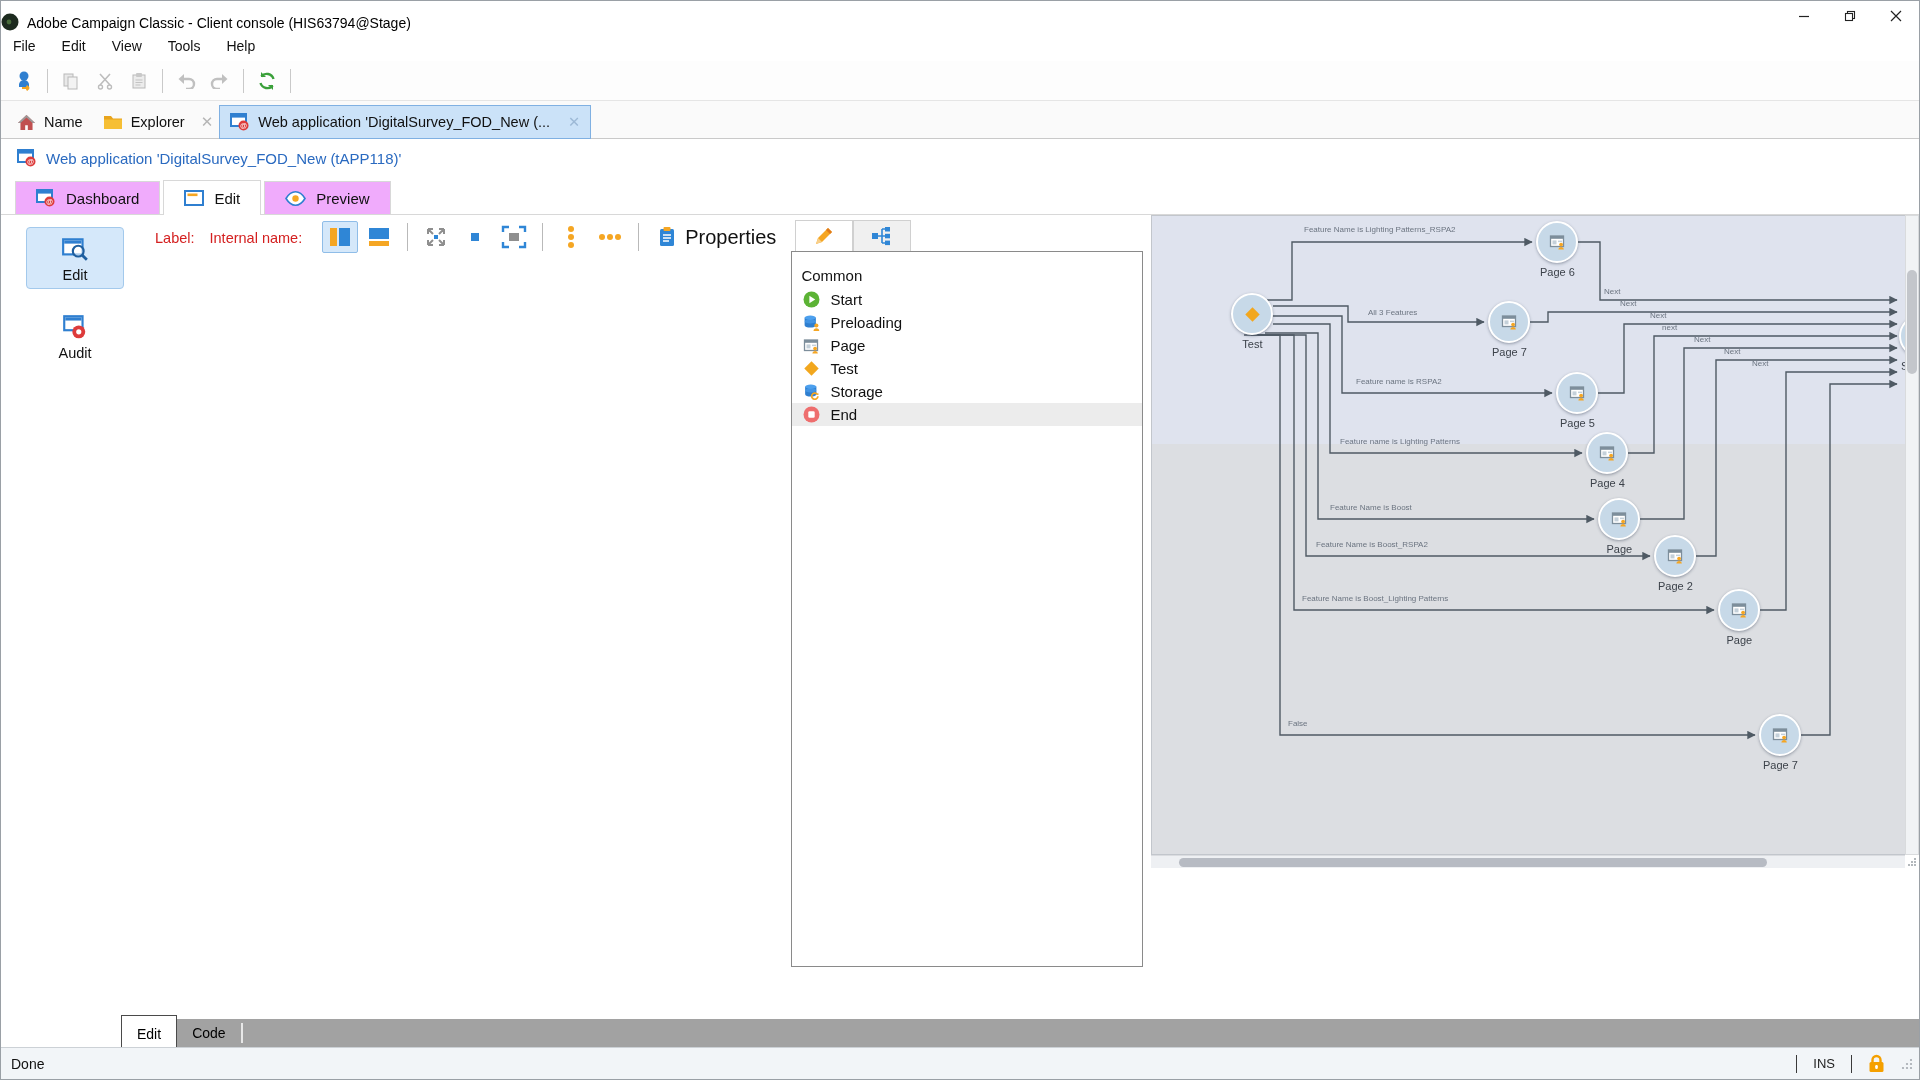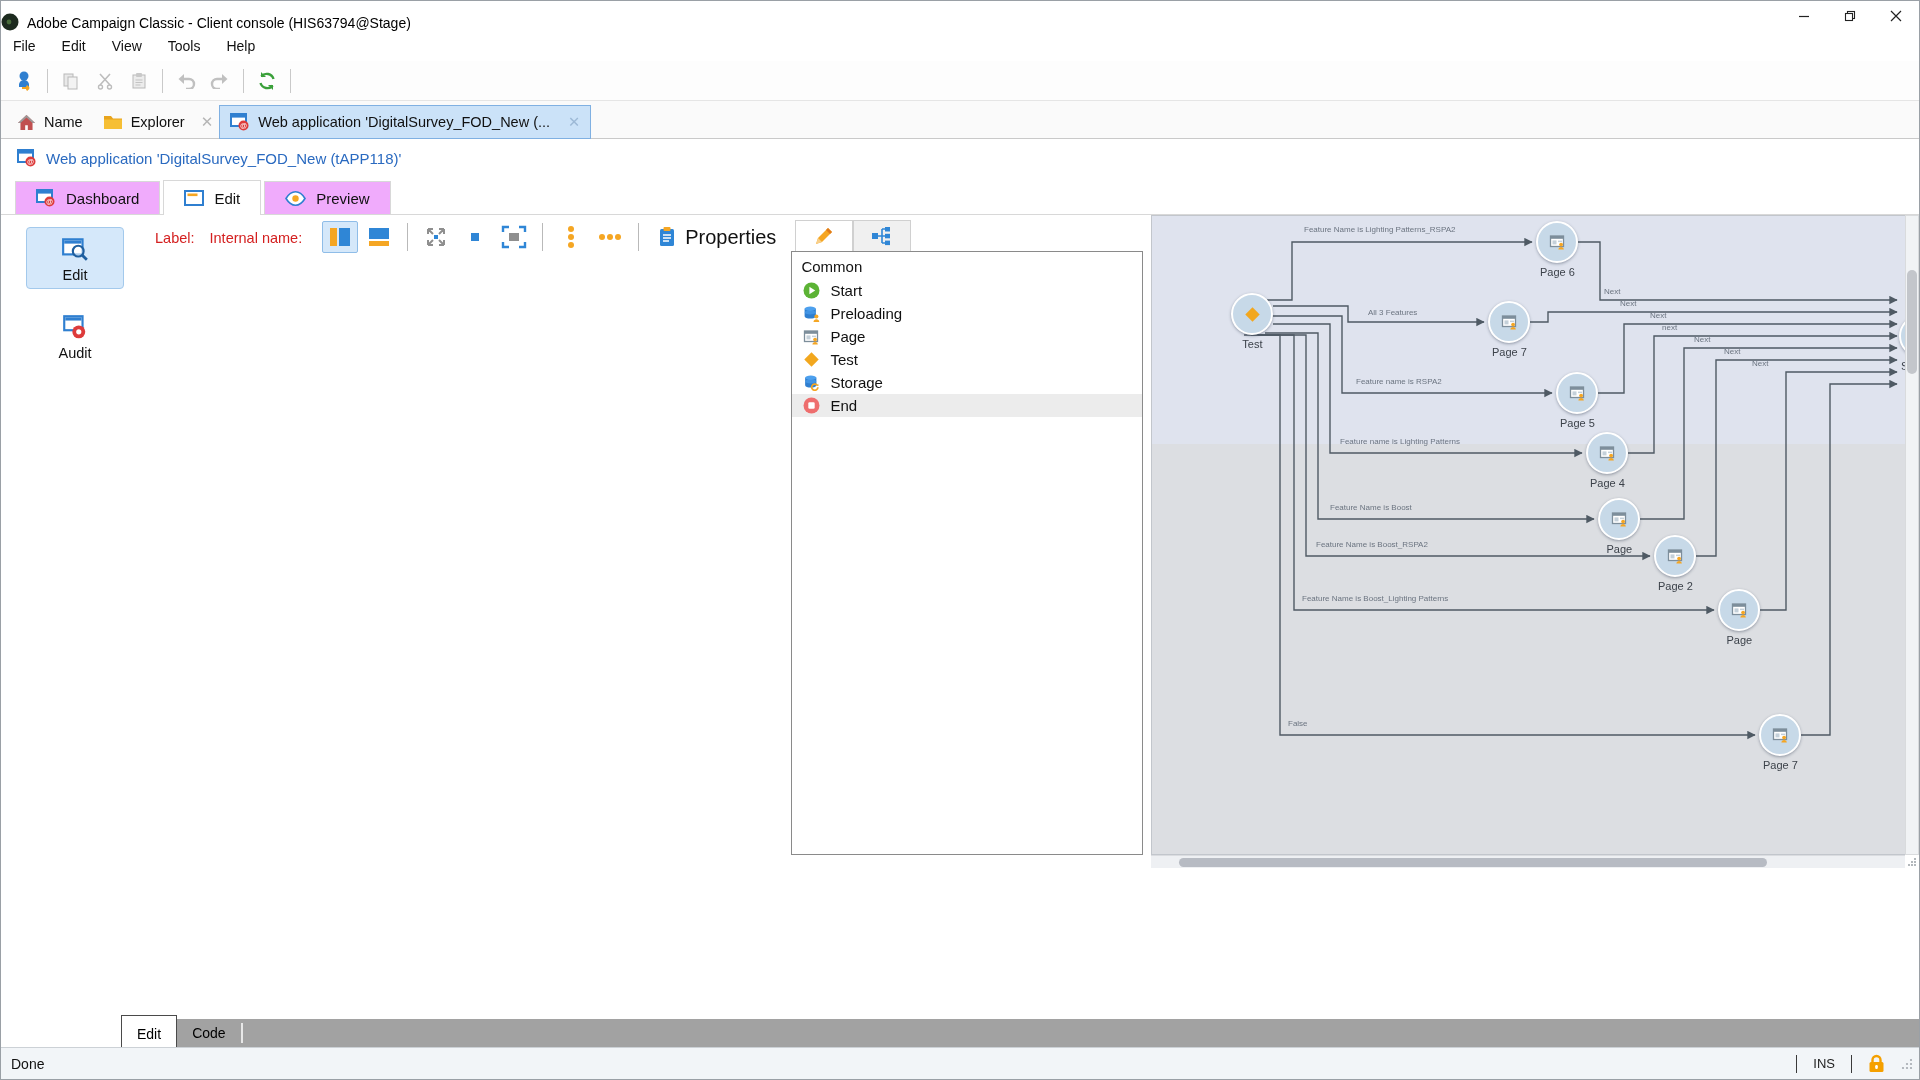--- a/index.html
+++ b/index.html
@@ -55,21 +55,21 @@
   .lt-btn { width:36px; height:32px; display:flex; align-items:center; justify-content:center; border:1px solid transparent; border-radius:2px; }
   .lt-btn.selected { background:#d5e8fa; border-color:#8fbde8; }
   .lt-sep { width:1px; height:28px; background:#b9b9b9; margin:0 7px; }
   .props-btn { display:flex; align-items:center; gap:9px; font-size:20px; padding:0 9px; height:32px; }
 
   .workspace { flex:1; display:flex; min-height:0; padding-left:6px; }
   .palette { width:352px; display:flex; flex-direction:column; flex:0 0 auto; }
   .pal-tabs { height:36px; display:flex; align-items:flex-end; padding-left:4px; flex:0 0 auto; }
   .pal-tab { width:58px; height:31px; display:flex; align-items:center; justify-content:center; background:#f0f0f0; border:1px solid #d0d0d0; border-bottom:none; }
   .pal-tab.active { background:#fff; height:33px; margin-bottom:-2px; }
-  .pal-list { height:604px; border:1px solid #8a8a8a; background:#fff; overflow:hidden; font-size:15px; padding-top:3px; }
+  .pal-list { height:716px; border:1px solid #8a8a8a; background:#fff; overflow:hidden; font-size:15px; padding-top:12px; }
   .pal-header { padding:3px 9px 4px; }
   .pal-item { display:flex; align-items:center; gap:9px; padding:3px 9px 3px 11px; }
   .pal-item.selected { background:#ececec; }
   .pal-icon { width:18px; height:17px; display:flex; align-items:center; }
 
   .canvas-col { flex:1; display:flex; flex-direction:column; margin-left:8px; min-width:0; }
   .canvas-wrap { display:flex; height:640px; flex:0 0 auto; }
   .canvas { position:relative; flex:1; border:1px solid #c2c6cc; border-right:none; overflow:hidden;
             background:linear-gradient(to bottom,#dfe3ee 0,#dfe3ee 228px,#dcdee2 228px); }
   .edges { position:absolute; left:0; top:0; }

